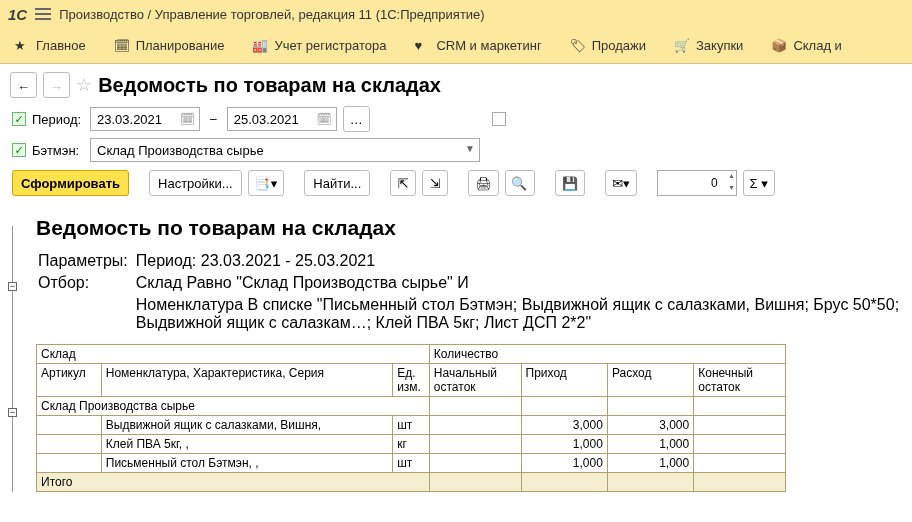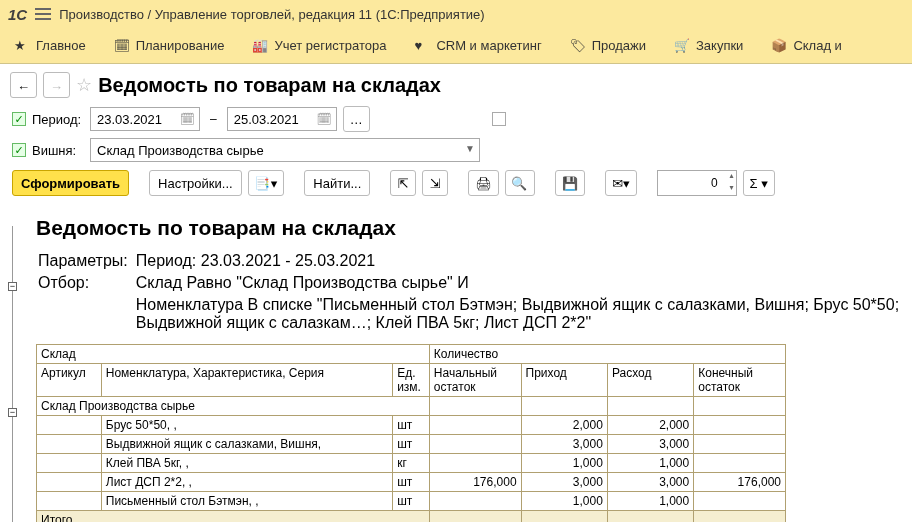--- a/index.html
+++ b/index.html
@@ -109,21 +109,21 @@
     <span class="input date-input">
         <span>25.03.2021</span>
         <span class="cal-ic">🗓</span>
       </span>
     <span class="btn sm">…</span>
     <span style="width:110px"></span>
     <span class="chk empty">✓</span>
   </div>
   <div class="filter-row">
     <span class="chk">✓</span>
-    <span class="label">Вишня:</span>
+    <span class="label">Бэтмэн:</span>
     <span class="input dropdown">
         <span>Склад Производства сырье</span>
         <span class="dd-ic">▼</span>
       </span>
   </div>
 </div>
 
 <div class="toolbar">
   <span class="btn yellow">Сформировать</span>
   <span class="sep"></span>
@@ -189,53 +189,35 @@
       <td colspan="3">Склад Производства сырье</td>
           <td></td>
           <td></td>
           <td></td>
           <td></td>
     </tr>
     </tbody>
       <tbody id="data-rows">
         <tr>
           <td></td>
-          <td>Брус 50*50, ,</td>
-          <td>шт</td>
-          <td class="num"></td>
-          <td class="num">2,000</td>
-          <td class="num">2,000</td>
-          <td class="num"></td>
-        </tr>
-        <tr>
-          <td></td>
           <td>Выдвижной ящик с салазками, Вишня,</td>
           <td>шт</td>
           <td class="num"></td>
           <td class="num">3,000</td>
           <td class="num">3,000</td>
           <td class="num"></td>
         </tr>
         <tr>
           <td></td>
           <td>Клей ПВА 5кг, ,</td>
           <td>кг</td>
           <td class="num"></td>
           <td class="num">1,000</td>
           <td class="num">1,000</td>
           <td class="num"></td>
-        </tr>
-        <tr>
-          <td></td>
-          <td>Лист ДСП 2*2, ,</td>
-          <td>шт</td>
-          <td class="num">176,000</td>
-          <td class="num">3,000</td>
-          <td class="num">3,000</td>
-          <td class="num">176,000</td>
         </tr>
         <tr>
           <td></td>
           <td>Письменный стол Бэтмэн, ,</td>
           <td>шт</td>
           <td class="num"></td>
           <td class="num">1,000</td>
           <td class="num">1,000</td>
           <td class="num"></td>
         </tr>

